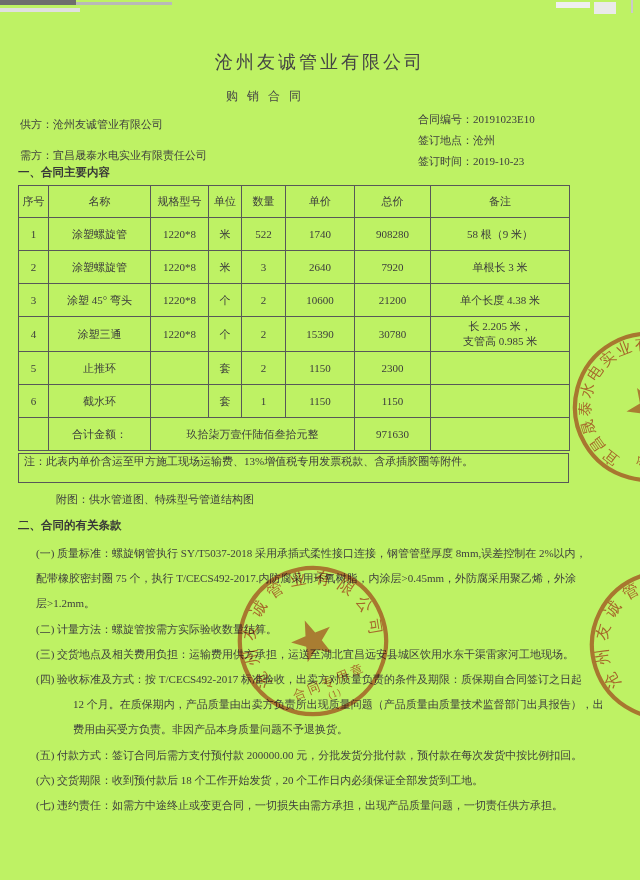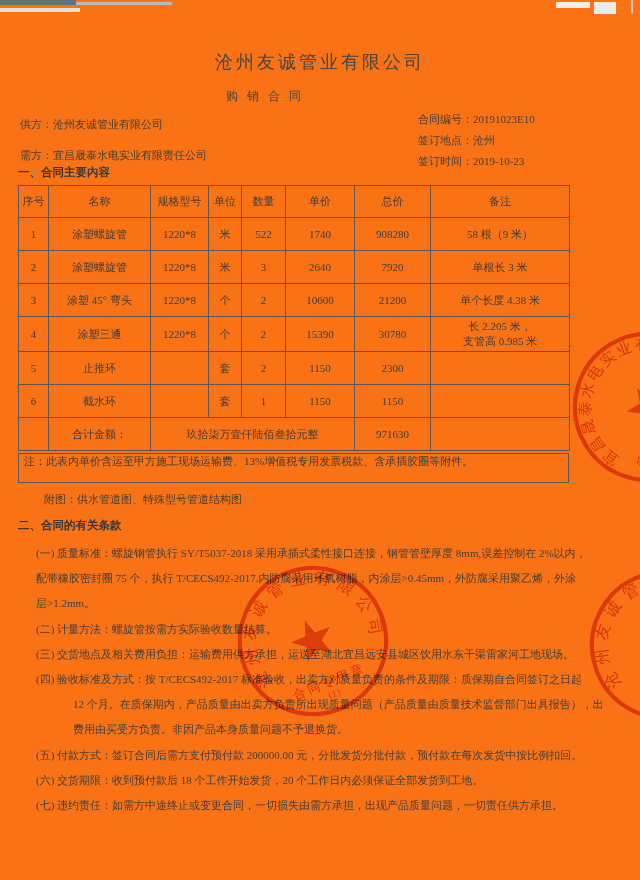--- a/index.html
+++ b/index.html
@@ -1,18 +1,18 @@
 <!DOCTYPE html>
 <html><head>
 <meta charset="utf-8">
 <style>
   html,body{margin:0;padding:0;}
   body{width:640px;height:880px;background:#ffffff;overflow:hidden;
        font-family:"Liberation Serif","DejaVu Serif",serif;}
-  .page{position:relative;width:640px;height:880px;background:#f97316;overflow:hidden;color:#3e3e3e;}
+  .page{position:relative;width:640px;height:880px;background:#bef264;overflow:hidden;color:#3e3e3e;}
 
   
   .art{position:absolute;}
   .a1{left:0;top:1;width:76px;height:5px;background:#6e6e6e;}
   .a2{left:76px;top:2px;width:96px;height:3px;background:#b9b9b9;}
   .a3{left:0;top:8px;width:80px;height:4px;background:#e0e0e0;}
   .a4{left:556px;top:2px;width:34px;height:6px;background:#efefef;}
   .a5{left:594px;top:2px;width:22px;height:12px;background:#eaeaea;}
   .a6{left:631px;top:0;width:2px;height:13px;background:#c9c9c9;}
 
@@ -23,21 +23,21 @@
 
   .line{position:absolute;font-size:11px;white-space:nowrap;color:#3e3e3e;}
   .supplier-line{left:20px;top:117px;}
   .buyer-line{left:20px;top:148px;}
   .meta-no{left:418px;top:112px;}
   .meta-place{left:418px;top:133px;}
   .meta-date{left:418px;top:154px;}
   .sec-heading{position:absolute;font-size:11.5px;font-weight:bold;color:#383838;white-space:nowrap;}
   .h1{left:18px;top:165px;}
   .h2{left:18px;top:518px;}
-  .attach-line{left:12px;top:492px;padding-left:32px;}
+  .attach-line{left:24px;top:492px;padding-left:32px;}
 
   
   .goods-table{position:absolute;left:18px;top:185px;border-collapse:collapse;table-layout:fixed;width:551px;}
   .goods-table th,.goods-table td{border:1px solid #585858;font-size:11px;font-weight:normal;
     text-align:center;vertical-align:middle;color:#3c3c3c;padding:0 2px;overflow:hidden;}
   .goods-table thead tr{height:32px;}
   .goods-table tbody tr{height:33px;}
   .goods-table tr.r4{height:35px;}
   .goods-table tr.total-row{height:33px;}
   .col-remark{white-space:pre-line;line-height:1.35;}

